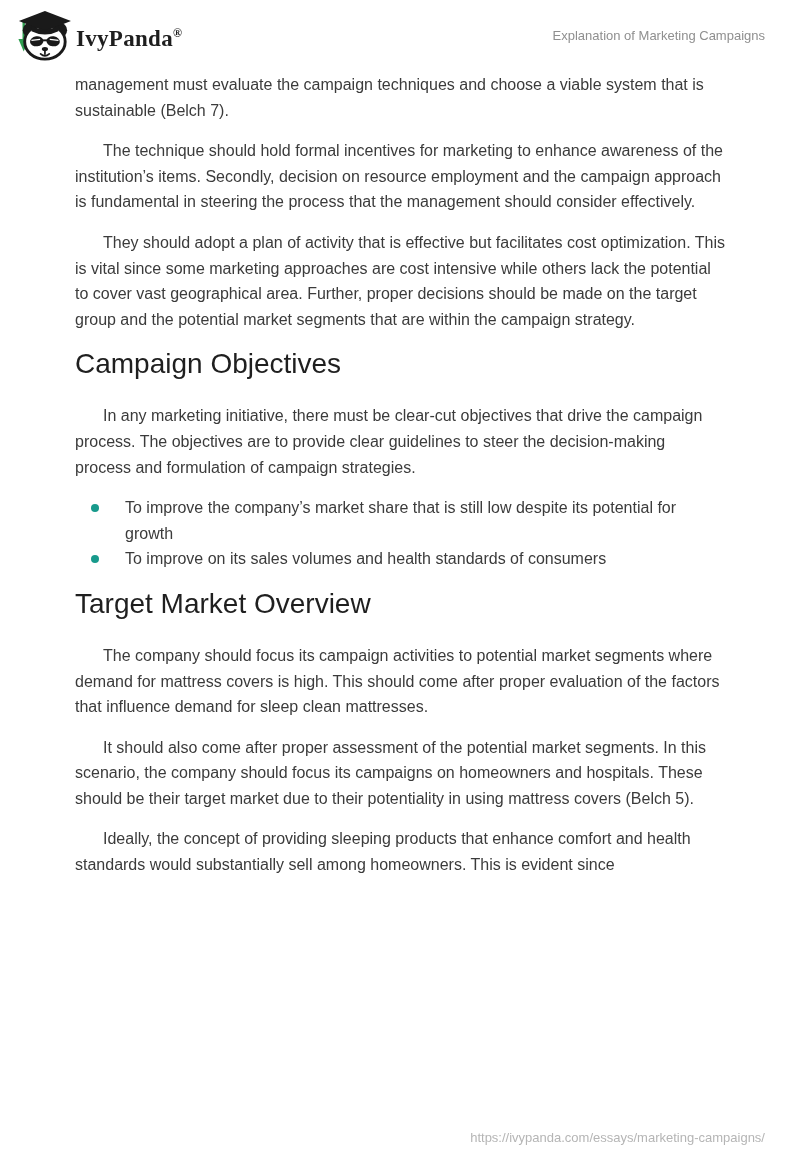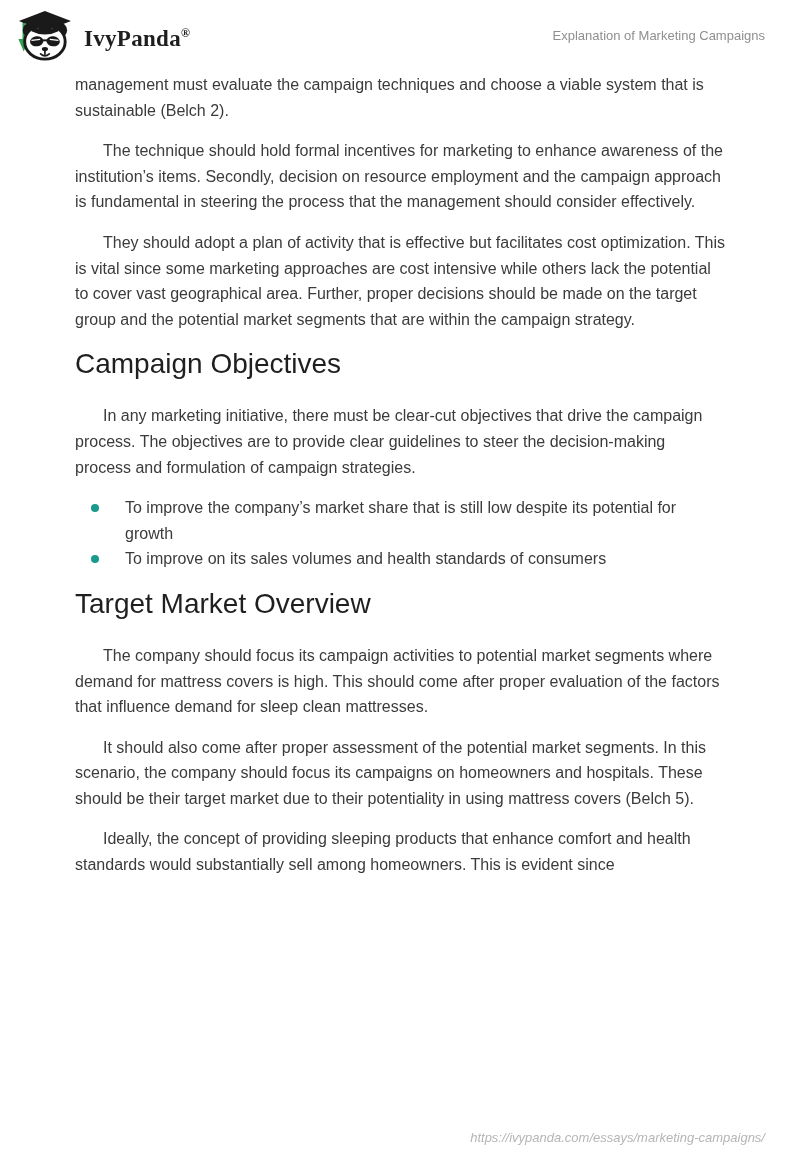--- a/index.html
+++ b/index.html
@@ -17,21 +17,21 @@
     display: flex;
     justify-content: space-between;
     align-items: flex-start;
     padding: 6px 35px 0 12px;
     height: 58px;
     box-sizing: border-box;
   }
   .brand {
     display: flex;
     align-items: center;
-    gap: 10px;
+    gap: 2px;
   }
   .brand-text {
     font-family: "Liberation Serif", serif;
     font-weight: bold;
     font-size: 23px;
     color: #1e1e1e;
     letter-spacing: 0.3px;
     line-height: 54px;
   }
   .brand-text sup {
@@ -84,21 +84,20 @@
     height: 8px;
     border-radius: 50%;
     background: #189a8c;
   }
 
   
   .page-footer {
     position: absolute;
     right: 35px;
     bottom: 14px;
-    font-style: italic;
   }
   .source-url {
     color: #b5b5b5;
     font-size: 13px;
   }
 </style>
 </head>
 <body>
 
 <header class="page-header">
@@ -124,21 +123,21 @@
 
       <ellipse cx="34" cy="41.5" rx="3.2" ry="2.2" fill="#1a1a1a"></ellipse>
       <path d="M34 43.5 L34 46.5 M29.5 46.5 q4.5 4 9 0" stroke="#1a1a1a" stroke-width="1.8" fill="none" stroke-linecap="round"></path>
     </svg>
     <span class="brand-text"><span>IvyPanda</span><sup>®</sup></span>
   </div>
   <div class="doc-title">Explanation of Marketing Campaigns</div>
 </header>
 
 <main class="content">
-  <p class="noindent">management must evaluate the campaign techniques and choose a viable system that is sustainable (Belch 2).</p>
+  <p class="noindent">management must evaluate the campaign techniques and choose a viable system that is sustainable (Belch 7).</p>
   <p>The technique should hold formal incentives for marketing to enhance awareness of the institution’s items. Secondly, decision on resource employment and the campaign approach is fundamental in steering the process that the management should consider effectively.</p>
   <p>They should adopt a plan of activity that is effective but facilitates cost optimization. This is vital since some marketing approaches are cost intensive while others lack the potential to cover vast geographical area. Further, proper decisions should be made on the target group and the potential market segments that are within the campaign strategy.</p>
 
   <h2>Campaign Objectives</h2>
   <p>In any marketing initiative, there must be clear-cut objectives that drive the campaign process. The objectives are to provide clear guidelines to steer the decision-making process and formulation of campaign strategies.</p>
 
   <ul>
     <li>To improve the company’s market share that is still low despite its potential for growth</li>
     <li>To improve on its sales volumes and health standards of consumers</li>
   </ul>

